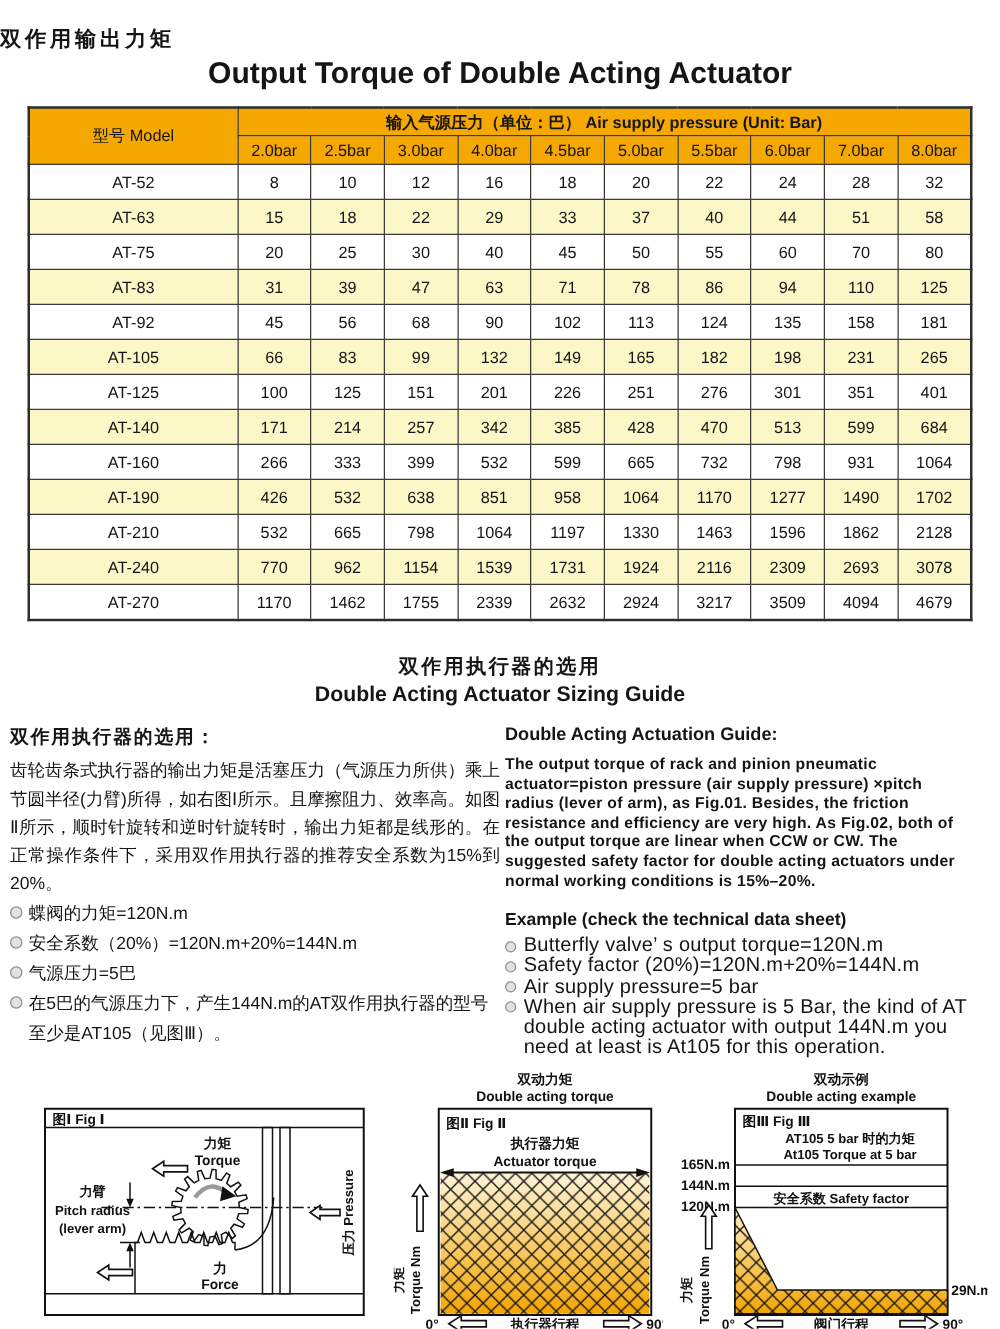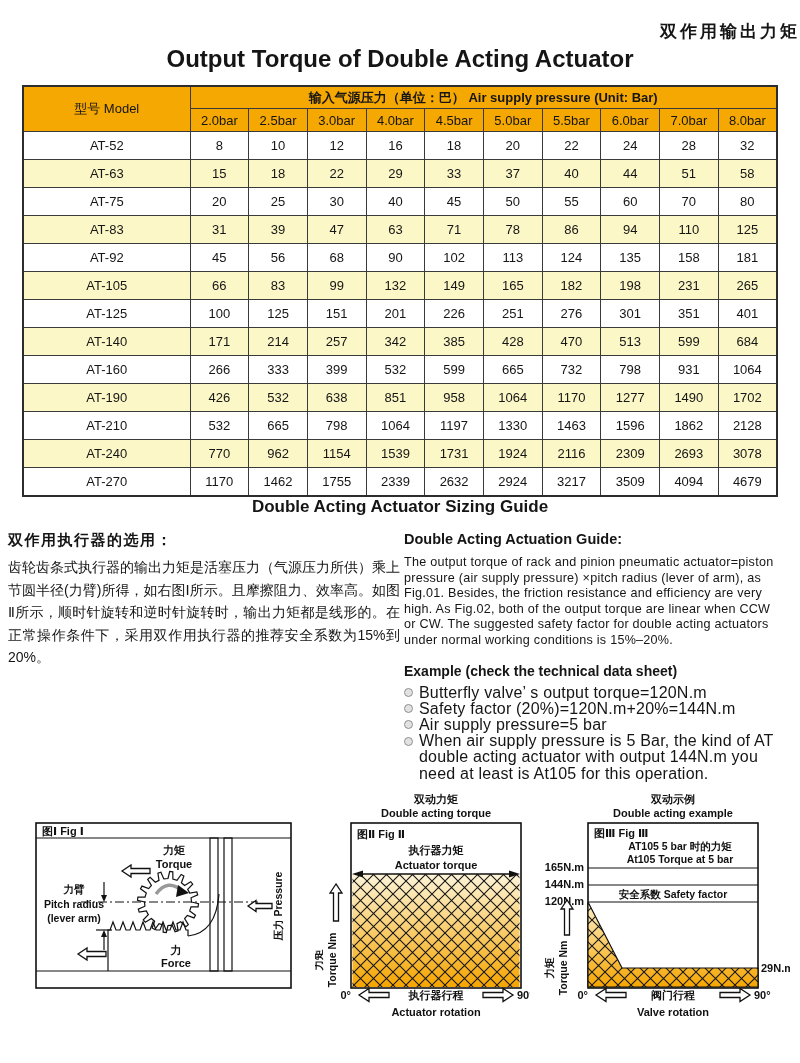--- a/index.html
+++ b/index.html
@@ -2,21 +2,21 @@
 <html><head>
 <meta charset="utf-8">
 <style>
   html,body{margin:0;padding:0;}
   body{
     width:800px;height:1063px;overflow:hidden;background:#ffffff;
     font-family:"Liberation Sans","DejaVu Sans",sans-serif;color:#151515;
   }
   .page{width:800px;height:1063px;position:relative;}
   
-  .main-title-cn{margin:20px 0 2px;text-align:right;font-size:17px;font-weight:bold;letter-spacing:3px;}
+  .main-title-cn{margin:20px 0 2px;text-align:left;font-size:17px;font-weight:bold;letter-spacing:3px;}
   .main-title-en{margin:0 0 12px;text-align:center;font-size:24px;font-weight:bold;}
   
   table.torque{
     border-collapse:collapse;margin:0 auto;width:756px;table-layout:fixed;
     border:2px solid #2d2d2d;
   }
   table.torque th, table.torque td{
     border:1px solid #3a3a3a;text-align:center;vertical-align:middle;
     font-size:13px;padding:0;
   }
@@ -29,21 +29,21 @@
   table.torque tbody tr:nth-child(even){background:#FBF7C6;}
   
   .sec-title-cn{margin:26px 0 2px;text-align:center;font-size:16px;font-weight:bold;letter-spacing:2px;}
   .sec-title-en{margin:0 0 10px;text-align:center;font-size:17px;font-weight:bold;}
   .twocol{display:flex;margin:0 8px;gap:4px;}
   .col-cn{width:392px;}
   .col-en{width:372px;}
   .col-cn h3{margin:4px 0 6px;font-size:15px;letter-spacing:1.5px;}
   .col-en h3{margin:4px 0 8px;font-size:14.5px;}
   .col-cn p{margin:0;font-size:14px;line-height:22.5px;text-align:justify;}
-  .col-en p{margin:0;font-size:12.6px;line-height:15.6px;letter-spacing:.25px;}
+  .col-en p{margin:0;font-size:12.6px;line-height:15.6px;letter-spacing:.25px;font-weight:bold;}
   .col-cn h4{margin:16px 0 6px;font-size:14.5px;letter-spacing:2px;}
   .col-en h4{margin:14px 0 6px;font-size:14px;}
   ul.blts{list-style:none;margin:0;padding:0;}
   ul.blts li{position:relative;padding-left:15px;}
   .col-cn ul.blts li{font-size:14px;line-height:24px;}
   .col-en ul.blts li{font-size:16px;line-height:16.2px;letter-spacing:.2px;}
   ul.blts li::before{
     content:"";position:absolute;left:0;border-radius:50%;
     border:1.5px solid #8f8f8f;background:#e2e2e2;
   }
@@ -271,26 +271,33 @@
         <td>2632</td>
         <td>2924</td>
         <td>3217</td>
         <td>3509</td>
         <td>4094</td>
         <td>4679</td>
       </tr>
     </tbody>
   </table>
 
+  <h2 class="sec-title-cn">双作用执行器的选用</h2>
   <h2 class="sec-title-en">Double Acting Actuator Sizing Guide</h2>
 
   <div class="twocol">
     <div class="col-cn">
       <h3>双作用执行器的选用：</h3>
       <p>齿轮齿条式执行器的输出力矩是活塞压力（气源压力所供）乘上节圆半径(力臂)所得，如右图Ⅰ所示。且摩擦阻力、效率高。如图Ⅱ所示，顺时针旋转和逆时针旋转时，输出力矩都是线形的。在正常操作条件下，采用双作用执行器的推荐安全系数为15%到20%。</p>
+      <ul class="blts">
+        <li>蝶阀的力矩=120N.m</li>
+        <li>安全系数（20%）=120N.m+20%=144N.m</li>
+        <li>气源压力=5巴</li>
+        <li>在5巴的气源压力下，产生144N.m的AT双作用执行器的型号至少是AT105（见图Ⅲ）。</li>
+      </ul>
     </div>
     <div class="col-en">
       <h3>Double Acting Actuation Guide:</h3>
       <p>The output torque of rack and pinion pneumatic actuator=piston pressure (air supply pressure) ×pitch radius (lever of arm), as Fig.01. Besides, the friction resistance and efficiency are very high. As Fig.02, both of the output torque are linear when CCW or CW. The suggested safety factor for double acting actuators under normal working conditions is 15%–20%.</p>
       <h4>Example (check the technical data sheet)</h4>
       <ul class="blts">
         <li>Butterfly valve’ s output torque=120N.m</li>
         <li>Safety factor (20%)=120N.m+20%=144N.m</li>
         <li>Air supply pressure=5 bar</li>
         <li>When air supply pressure is 5 Bar, the kind of AT double acting actuator with output 144N.m you need at least is At105 for this operation.</li>

